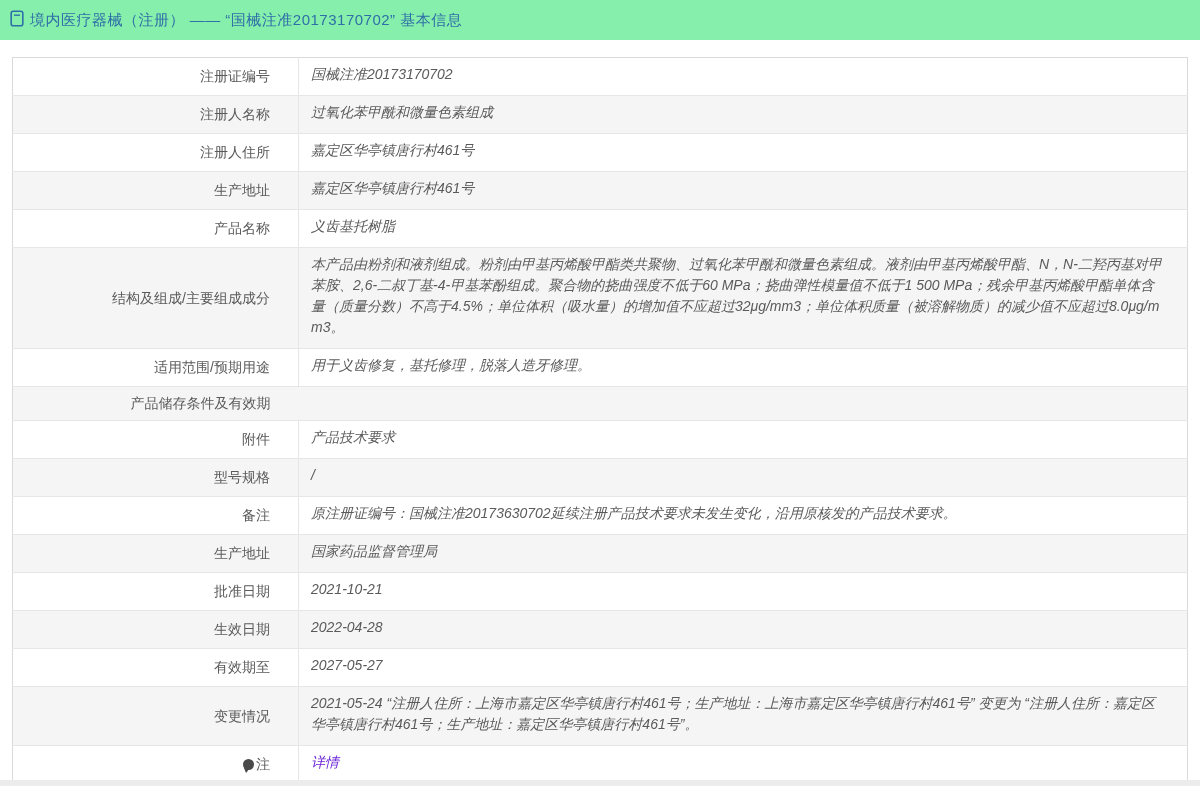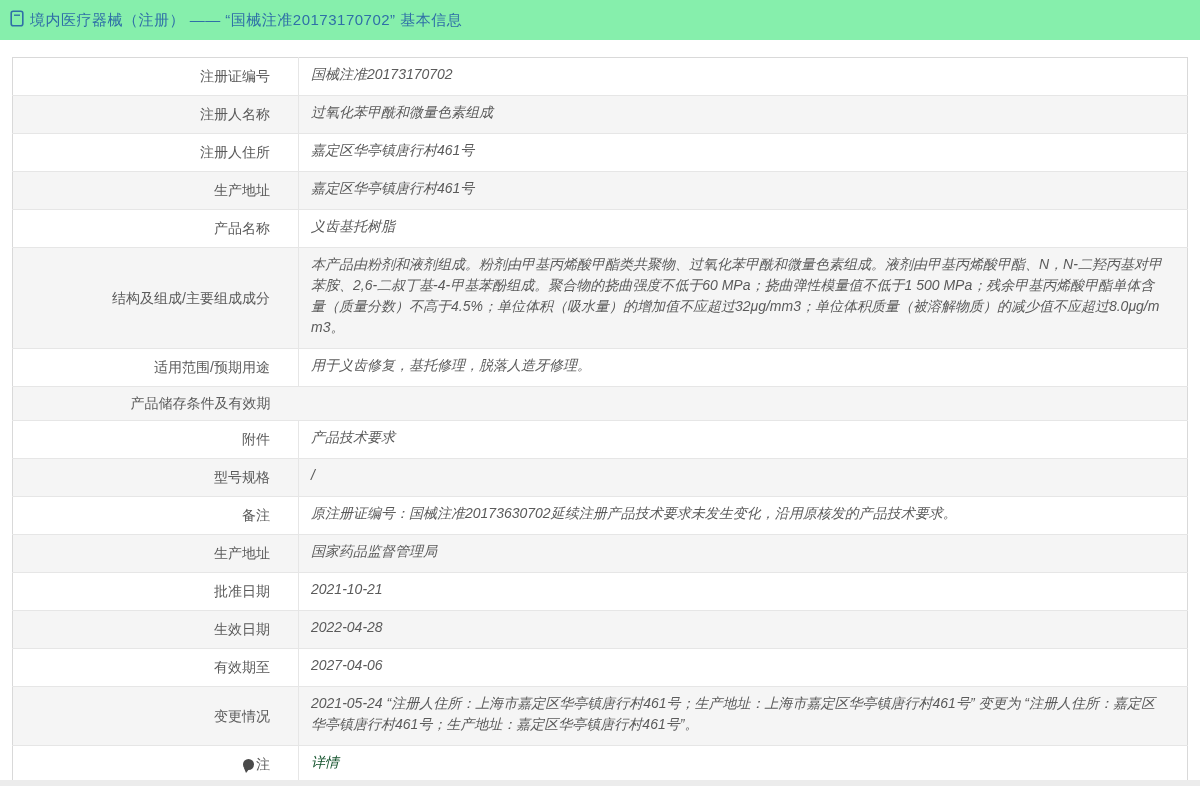--- a/index.html
+++ b/index.html
@@ -46,21 +46,21 @@
   td.label-cell {
     width: 286px;
     text-align: right;
     padding: 6px 28px;
     border-right: 1px solid #e6e6e6;
     color: #595959;
   }
   td.label-cell.no-divider { border-right: none; margin-top: 30px; }
   td.value-cell { padding: 6px 20px 10px 12px; font-style: italic; }
   td.value-cell a {
-    color: #14532d;
+    color: #6d28d9;
     text-decoration: none;
   }
   
   .note-icon {
     display: inline-block;
     position: relative;
     width: 11px; height: 11px;
     background: #4a4a4a;
     border-radius: 50%;
     margin-right: 2px;
@@ -150,21 +150,21 @@
         <tr>
           <td class="label-cell">批准日期</td>
           <td class="value-cell">2021-10-21</td>
         </tr>
         <tr class="shaded">
           <td class="label-cell">生效日期</td>
           <td class="value-cell">2022-04-28</td>
         </tr>
         <tr>
           <td class="label-cell">有效期至</td>
-          <td class="value-cell">2027-04-06</td>
+          <td class="value-cell">2027-05-27</td>
         </tr>
         <tr class="shaded">
           <td class="label-cell">变更情况</td>
           <td class="value-cell">2021-05-24 “注册人住所：上海市嘉定区华亭镇唐行村461号；生产地址：上海市嘉定区华亭镇唐行村461号” 变更为 “注册人住所：嘉定区华亭镇唐行村461号；生产地址：嘉定区华亭镇唐行村461号”。</td>
         </tr>
         <tr>
           <td class="label-cell"><span class="note-icon"></span>注</td>
           <td class="value-cell"><a href="#">详情</a></td>
         </tr>
       </tbody>

